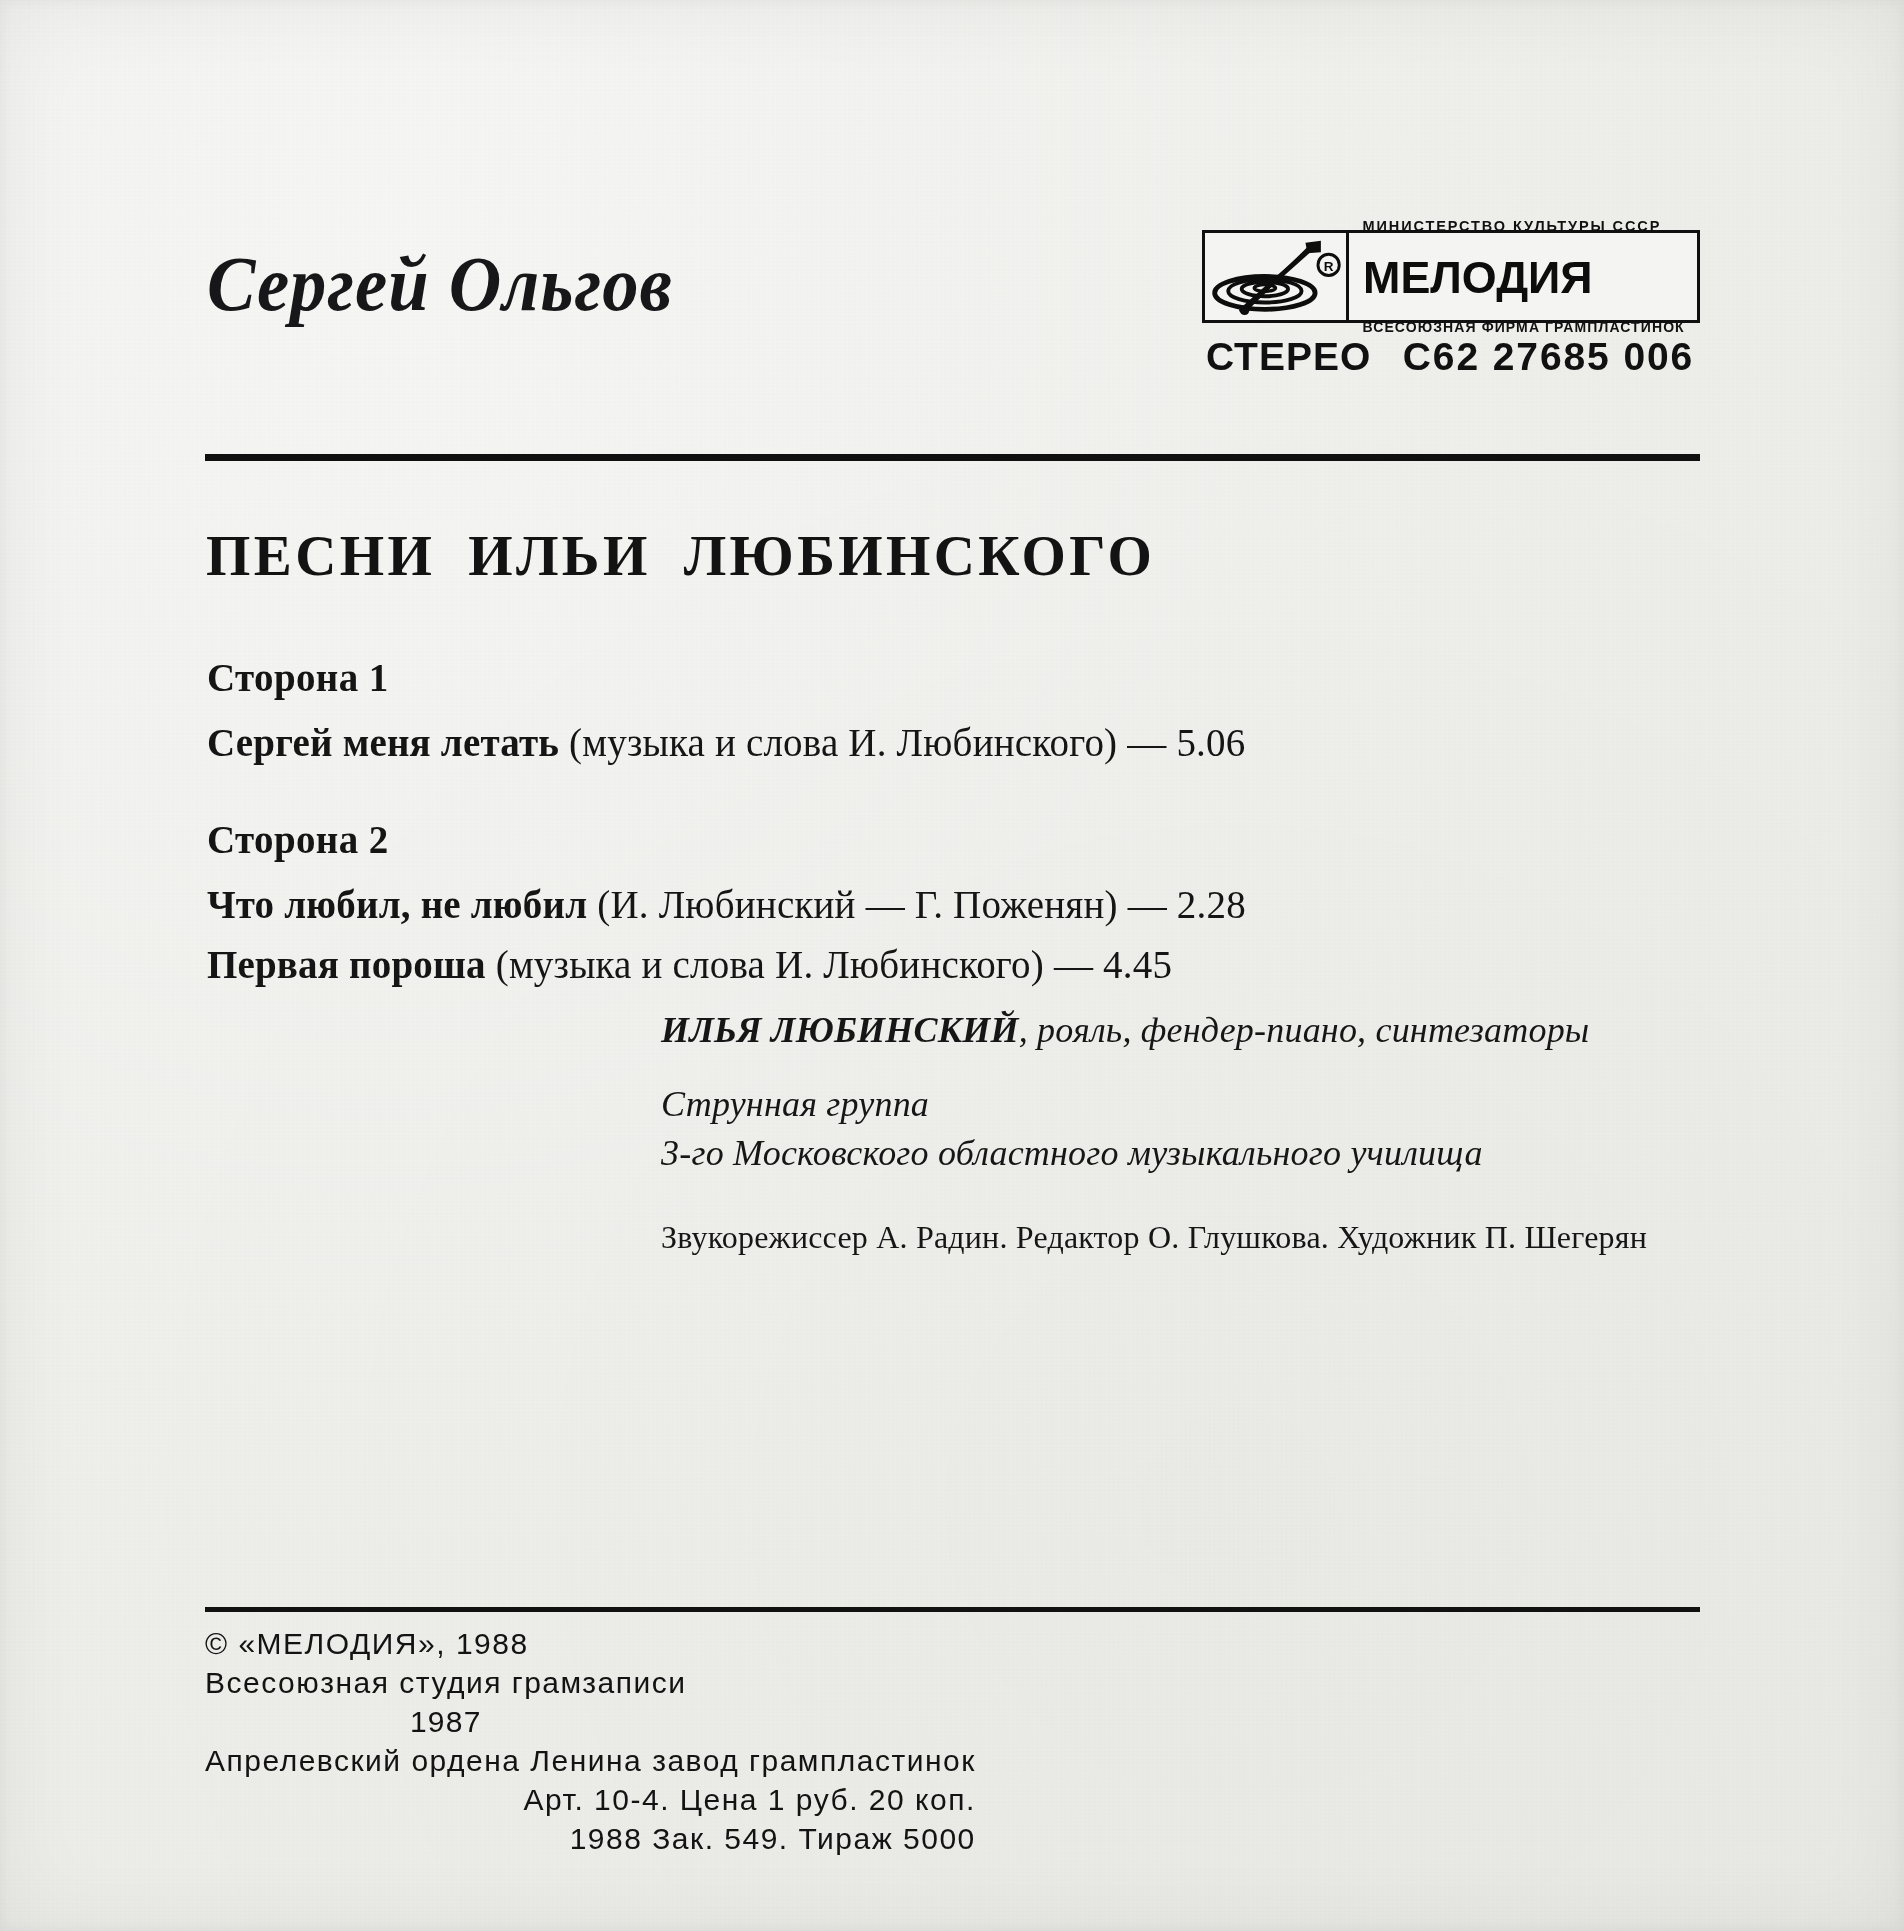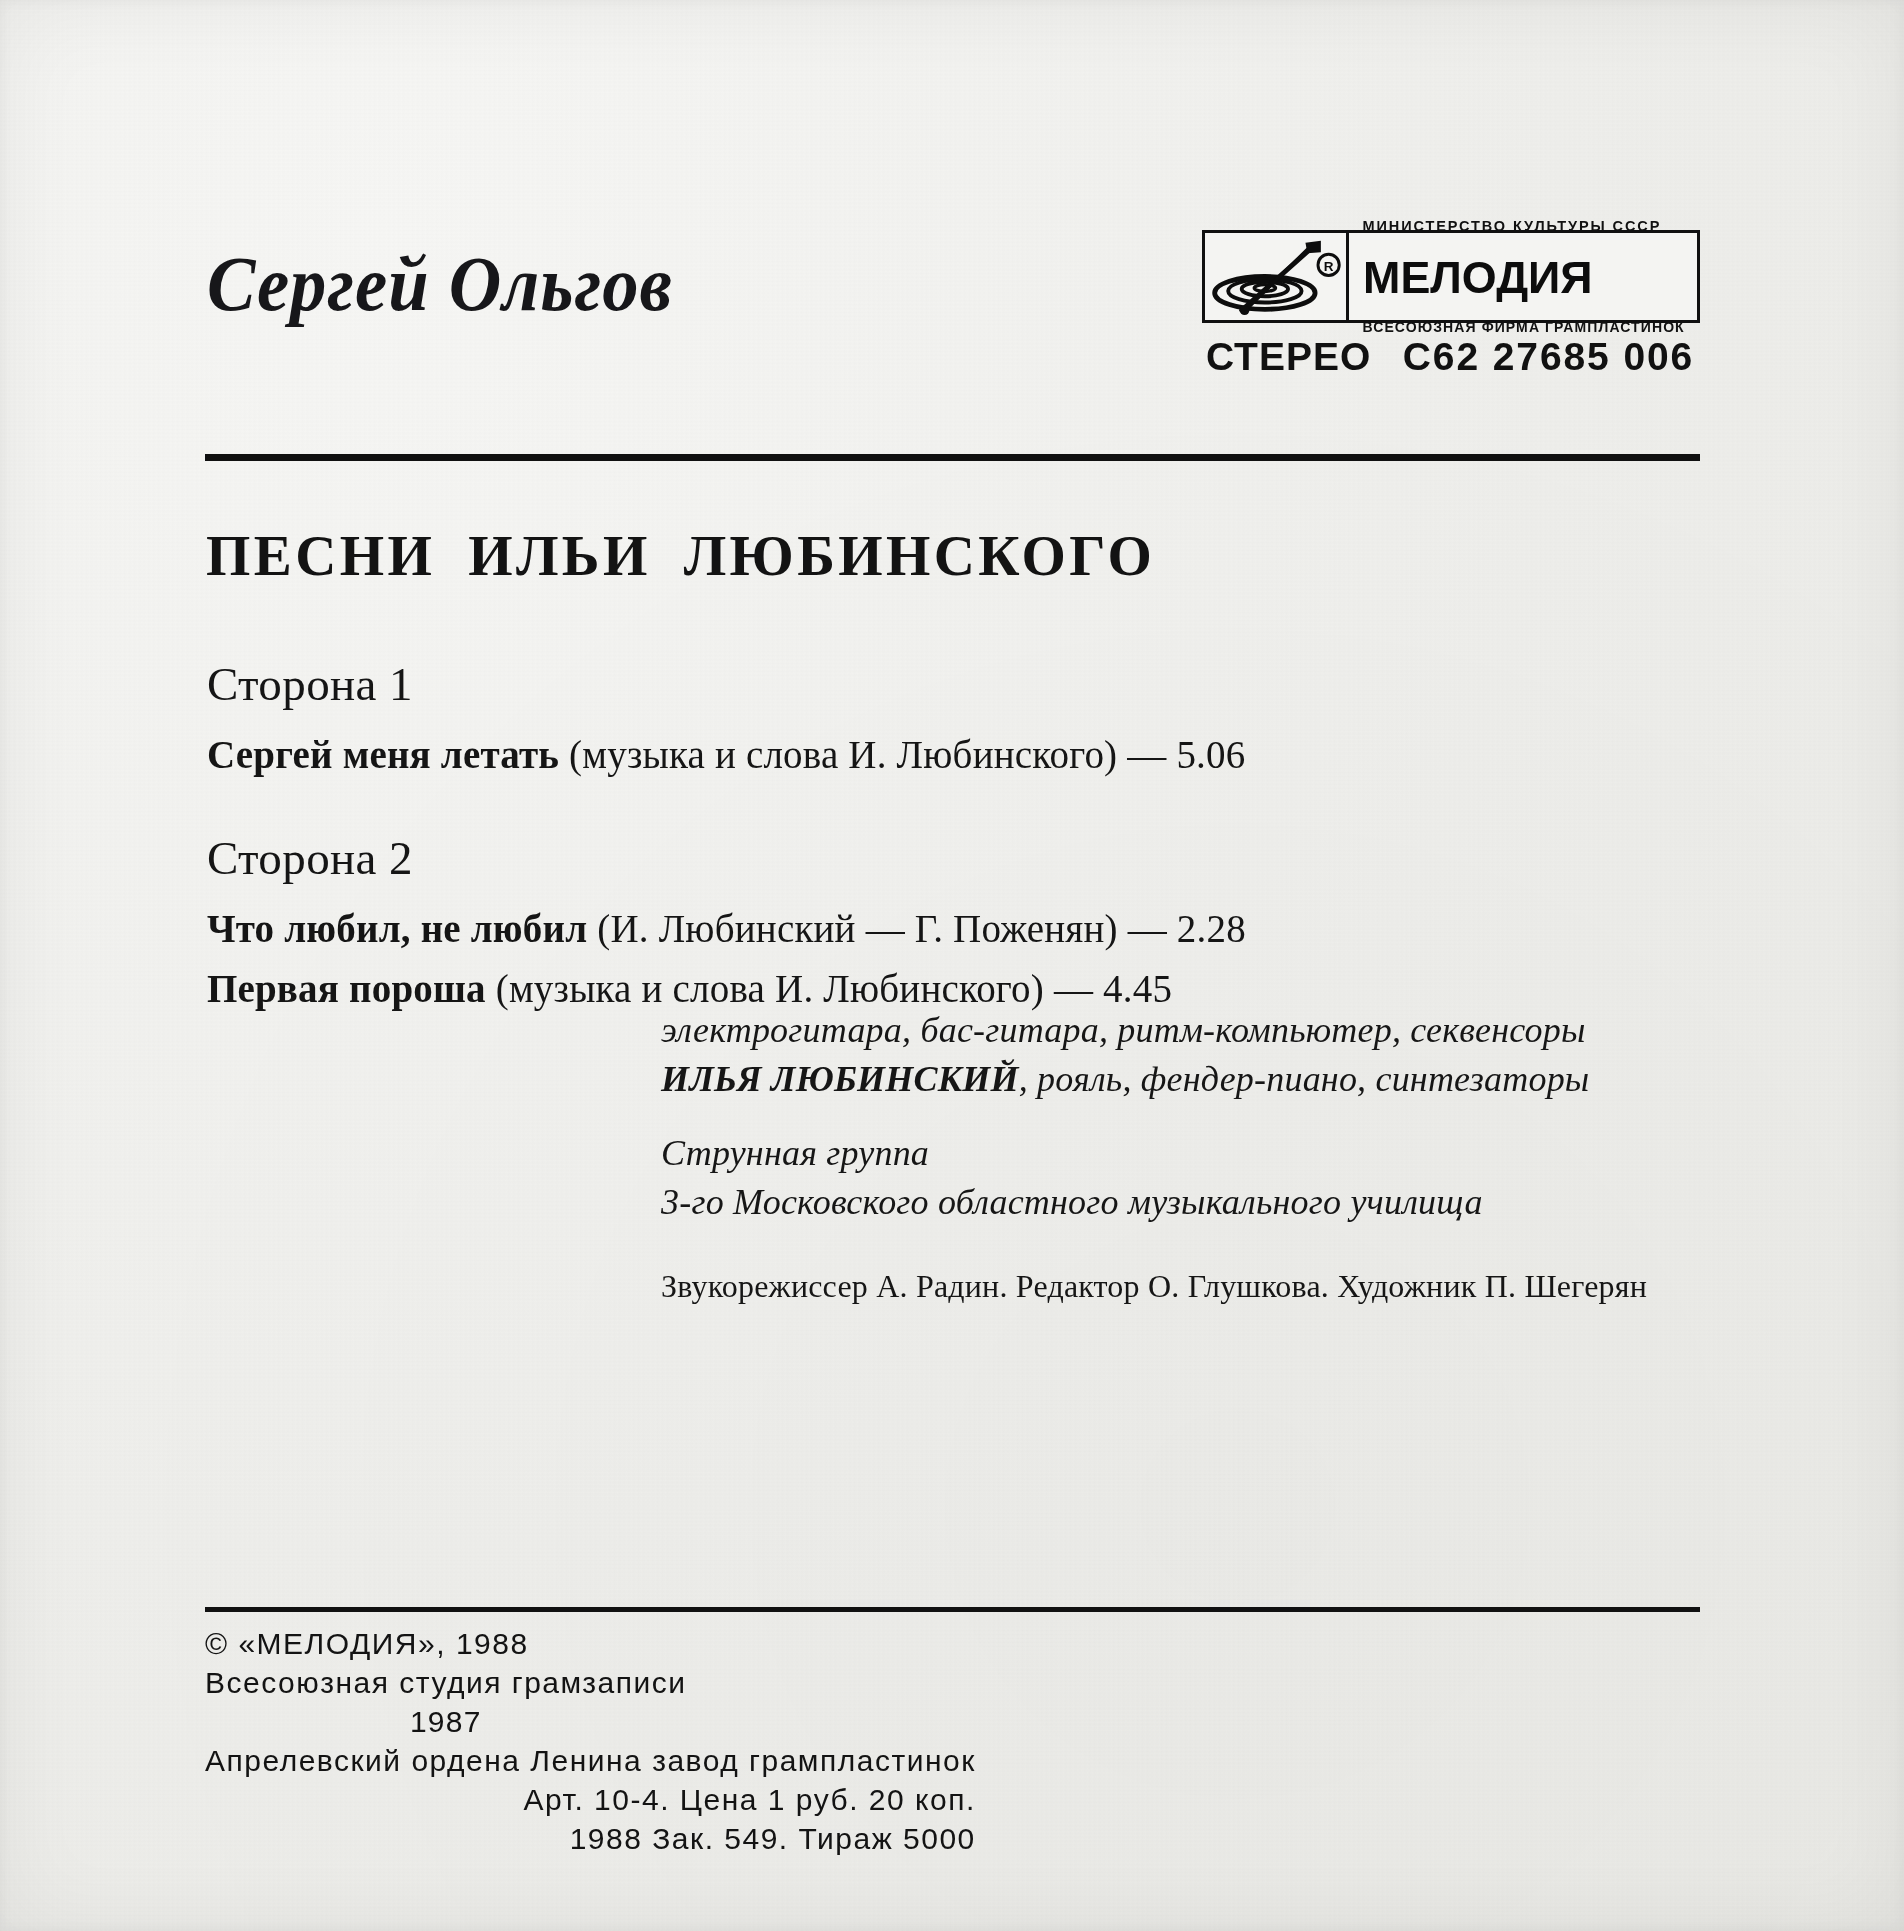--- a/index.html
+++ b/index.html
@@ -157,22 +157,22 @@
   }
 
   
   .tracklist {
     position: absolute;
     left: 1.9px; top: 649px;
     width: 1352px;
   }
   .side-block { margin-bottom: 9.7px; }
   .side-label {
-    font-size: 47px;
-    font-weight: normal;
+    font-size: 39px;
+    font-weight: bold;
     line-height: 1.5;
     letter-spacing: 0.4px;
     margin-bottom: 5.8px;
     color: #151515;
   }
   .track-row {
     font-size: 39px;
     line-height: 1.55;
     letter-spacing: 0.2px;
     color: #151515;
@@ -318,21 +318,20 @@
           <span class="track-title">Первая пороша</span>
           <span class="track-credit">(музыка и слова И. Любинского)</span>
           <span class="track-dur">— 4.45</span>
         </div>
       </div>
     </div>
 
     <div class="credits">
 
 
-      <div class="credit-line">электрогитара, бас-гитара, ритм-компьютер, секвенсоры</div>
 
       <div class="credit-line">
         <span class="credit-person">ИЛЬЯ ЛЮБИНСКИЙ</span><span>, рояль, фендер-пиано, синтезаторы</span>
       </div>
 
       <div class="credit-line credit-group">Струнная группа</div>
       <div class="credit-line">3-го Московского областного музыкального училища</div>
 
       <div class="credit-staff">Звукорежиссер А. Радин. Редактор О. Глушкова. Художник П. Шегерян</div>
     </div>

